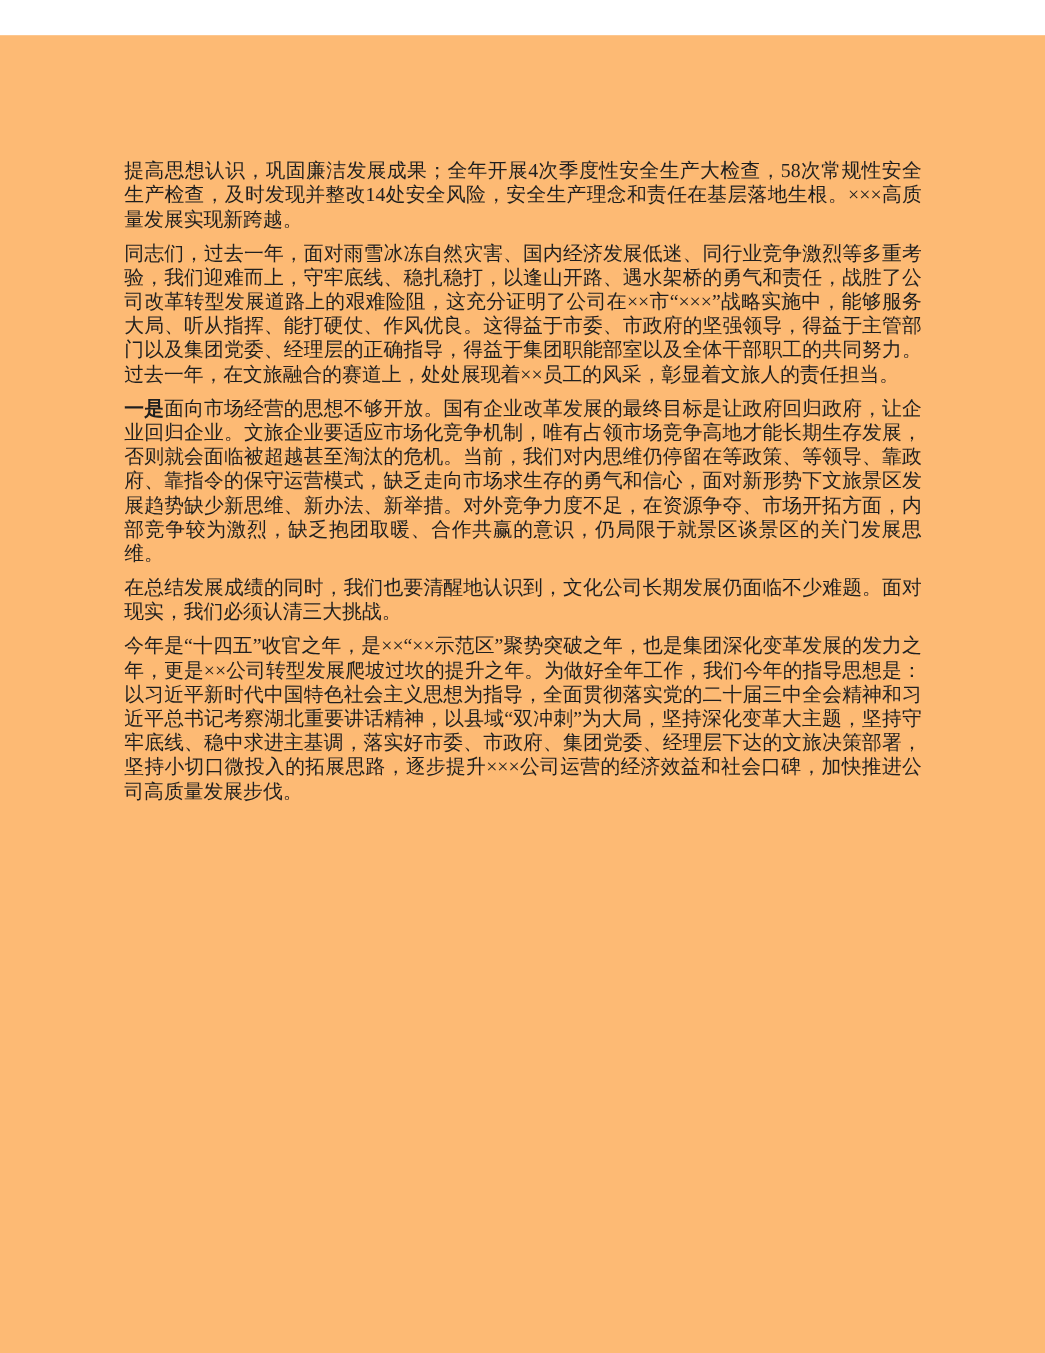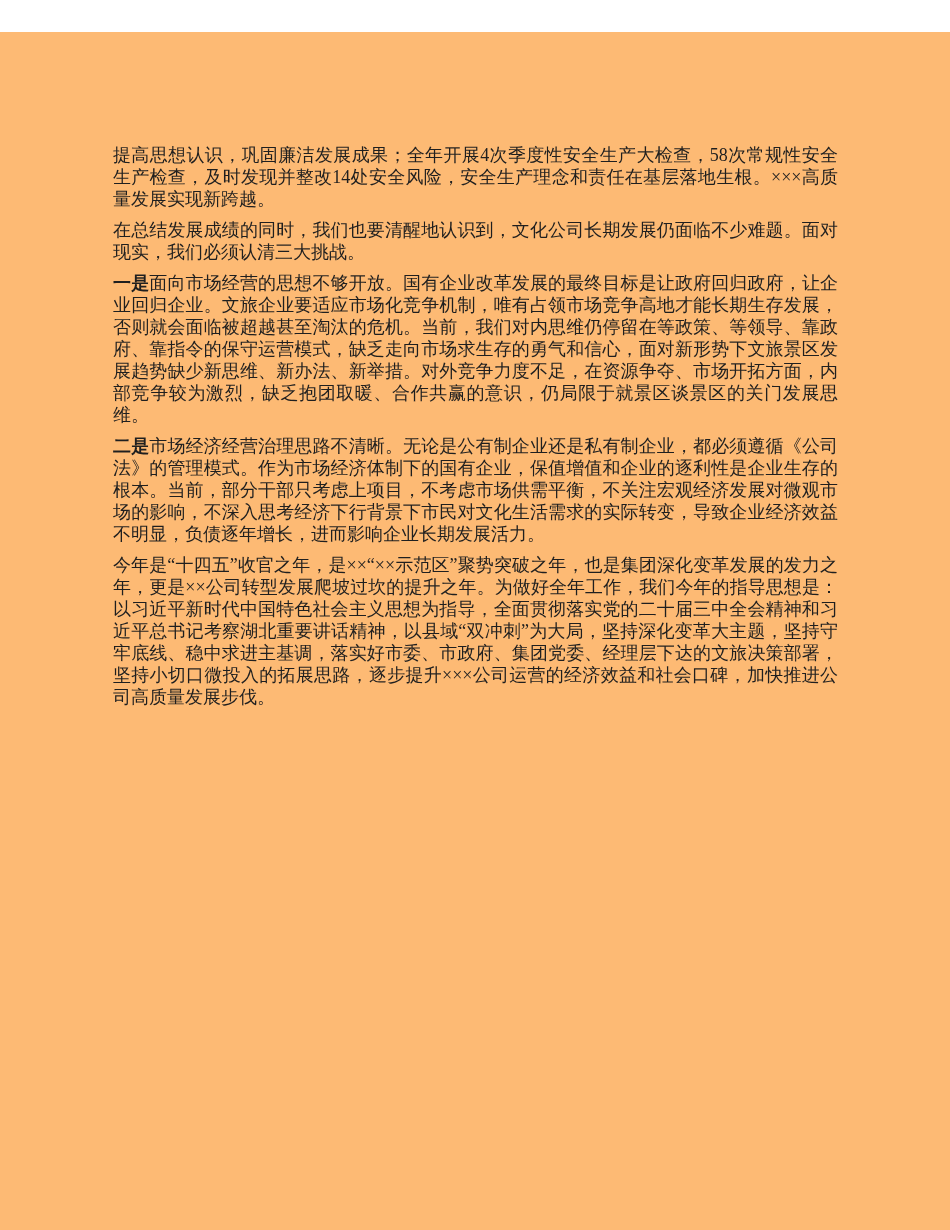--- a/index.html
+++ b/index.html
@@ -34,18 +34,18 @@
   .doc-body p.para b {
     font-weight: bold;
   }
 </style>
 </head>
 <body>
 
 <div class="page">
   <div class="doc-body" style="color: rgb(31, 31, 31);">
       <p class="para">提高思想认识，巩固廉洁发展成果；全年开展4次季度性安全生产大检查，58次常规性安全生产检查，及时发现并整改14处安全风险，安全生产理念和责任在基层落地生根。×××高质量发展实现新跨越。</p>
+      <p class="para">同志们，过去一年，面对雨雪冰冻自然灾害、国内经济发展低迷、同行业竞争激烈等多重考验，我们迎难而上，守牢底线、稳扎稳打，以逢山开路、遇水架桥的勇气和责任，战胜了公司改革转型发展道路上的艰难险阻，这充分证明了公司在××市“×××”战略实施中，能够服务大局、听从指挥、能打硬仗、作风优良。这得益于市委、市政府的坚强领导，得益于主管部门以及集团党委、经理层的正确指导，得益于集团职能部室以及全体干部职工的共同努力。过去一年，在文旅融合的赛道上，处处展现着××员工的风采，彰显着文旅人的责任担当。</p>
+      <p class="para"><b>一是</b>面向市场经营的思想不够开放。国有企业改革发展的最终目标是让政府回归政府，让企业回归企业。文旅企业要适应市场化竞争机制，唯有占领市场竞争高地才能长期生存发展，否则就会面临被超越甚至淘汰的危机。当前，我们对内思维仍停留在等政策、等领导、靠政府、靠指令的保守运营模式，缺乏走向市场求生存的勇气和信心，面对新形势下文旅景区发展趋势缺少新思维、新办法、新举措。对外竞争力度不足，在资源争夺、市场开拓方面，内部竞争较为激烈，缺乏抱团取暖、合作共赢的意识，仍局限于就景区谈景区的关门发展思维。</p>
       <p class="para">在总结发展成绩的同时，我们也要清醒地认识到，文化公司长期发展仍面临不少难题。面对现实，我们必须认清三大挑战。</p>
-      <p class="para"><b>一是</b>面向市场经营的思想不够开放。国有企业改革发展的最终目标是让政府回归政府，让企业回归企业。文旅企业要适应市场化竞争机制，唯有占领市场竞争高地才能长期生存发展，否则就会面临被超越甚至淘汰的危机。当前，我们对内思维仍停留在等政策、等领导、靠政府、靠指令的保守运营模式，缺乏走向市场求生存的勇气和信心，面对新形势下文旅景区发展趋势缺少新思维、新办法、新举措。对外竞争力度不足，在资源争夺、市场开拓方面，内部竞争较为激烈，缺乏抱团取暖、合作共赢的意识，仍局限于就景区谈景区的关门发展思维。</p>
-      <p class="para"><b>二是</b>市场经济经营治理思路不清晰。无论是公有制企业还是私有制企业，都必须遵循《公司法》的管理模式。作为市场经济体制下的国有企业，保值增值和企业的逐利性是企业生存的根本。当前，部分干部只考虑上项目，不考虑市场供需平衡，不关注宏观经济发展对微观市场的影响，不深入思考经济下行背景下市民对文化生活需求的实际转变，导致企业经济效益不明显，负债逐年增长，进而影响企业长期发展活力。</p>
       <p class="para">今年是“十四五”收官之年，是××“××示范区”聚势突破之年，也是集团深化变革发展的发力之年，更是××公司转型发展爬坡过坎的提升之年。为做好全年工作，我们今年的指导思想是：以习近平新时代中国特色社会主义思想为指导，全面贯彻落实党的二十届三中全会精神和习近平总书记考察湖北重要讲话精神，以县域“双冲刺”为大局，坚持深化变革大主题，坚持守牢底线、稳中求进主基调，落实好市委、市政府、集团党委、经理层下达的文旅决策部署，坚持小切口微投入的拓展思路，逐步提升×××公司运营的经济效益和社会口碑，加快推进公司高质量发展步伐。</p>
     </div>
 </div>
 
 </body></html>

